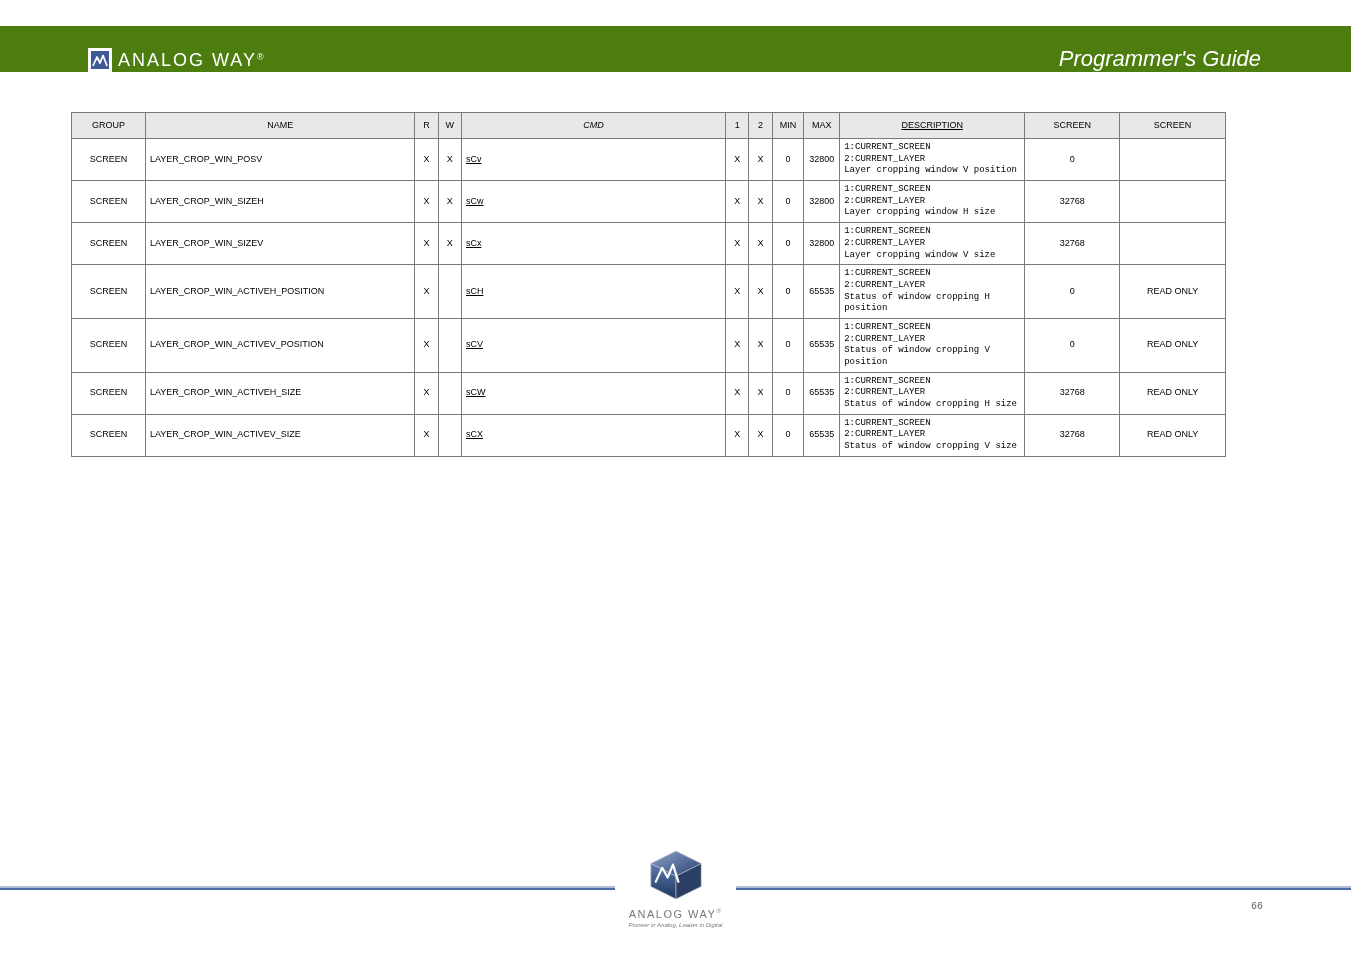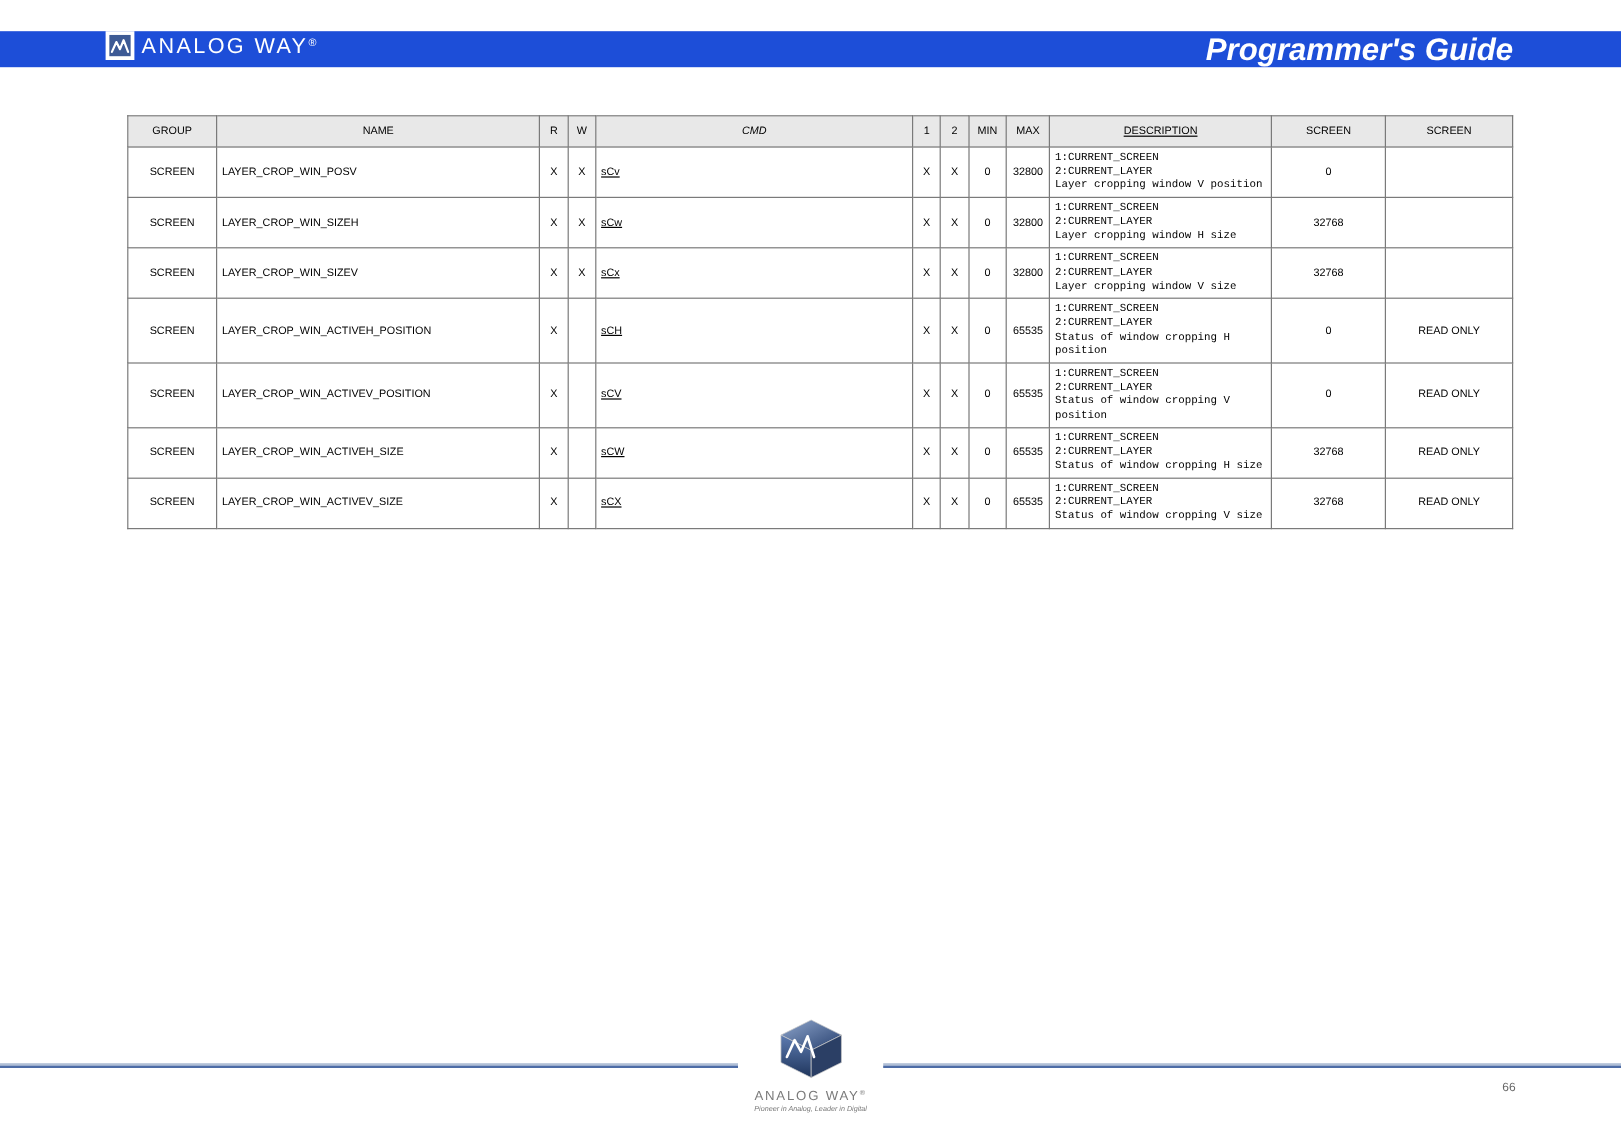--- a/index.html
+++ b/index.html
@@ -7,24 +7,24 @@
     margin: 0;
     padding: 0;
     font-family: Arial, Helvetica, sans-serif;
     background: #fff;
     width: 1351px;
     height: 954px;
     position: relative;
   }
   .topband {
     display: flex;
-    align-items: flex-start;
-    height: 30px;
+    align-items: flex-end;
+    height: 46px;
     margin-top: 26px;
-    background: #1d4ed8;
+    background: #4d7c0f;
     width: 100%;
   }
   .topband .left {
     display: flex;
     align-items: center;
     gap: 6px;
     margin-left: 88px;
   }
   .logo-tile {
     width: 24px;
@@ -39,27 +39,27 @@
     color: #fff;
     font-size: 18px;
     letter-spacing: 2px;
     font-weight: 300;
   }
   .brand sup { font-size: 9px; vertical-align: top; position: relative; top: 2px; }
   .topband .right {
     margin-left: auto;
     margin-right: 90px;
     color: #fff;
-    font-size: 26px;
-    font-weight: bold;
+    font-size: 22px;
+    font-weight: normal;
     font-style: italic;
   }
 
   .content {
-    padding: 40px 88px 0 106px;
+    padding: 40px 88px 0 71px;
   }
 
   table.cmd {
     border-collapse: collapse;
     width: 1155px;
     font-size: 9px;
     line-height: 1.3;
   }
   table.cmd th, table.cmd td {
     border: 1px solid #7a7a7a;
@@ -116,20 +116,21 @@
   }
   .footer .cube { width: 60px; height: 54px; }
   .footer .brand2 { font-size: 11px; letter-spacing: 1.5px; color: #7a7a7a; }
   .footer .tag { font-size: 6px; color: #7a7a7a; font-style: italic; }
   .page-num {
     position: absolute;
     right: 88px;
     bottom: 42px;
     font-size: 10px;
     color: #666;
+    font-family: Liberation Mono, monospace;
   }
   pre.plain { margin:0; font-family: Liberation Mono, monospace; font-size: inherit; white-space: pre-wrap; }
 </style>
 </head>
 <body>
 
 <div class="topband">
   <div class="left">
     <span class="logo-tile">
       <svg width="18" height="18" viewBox="0 0 24 24">

